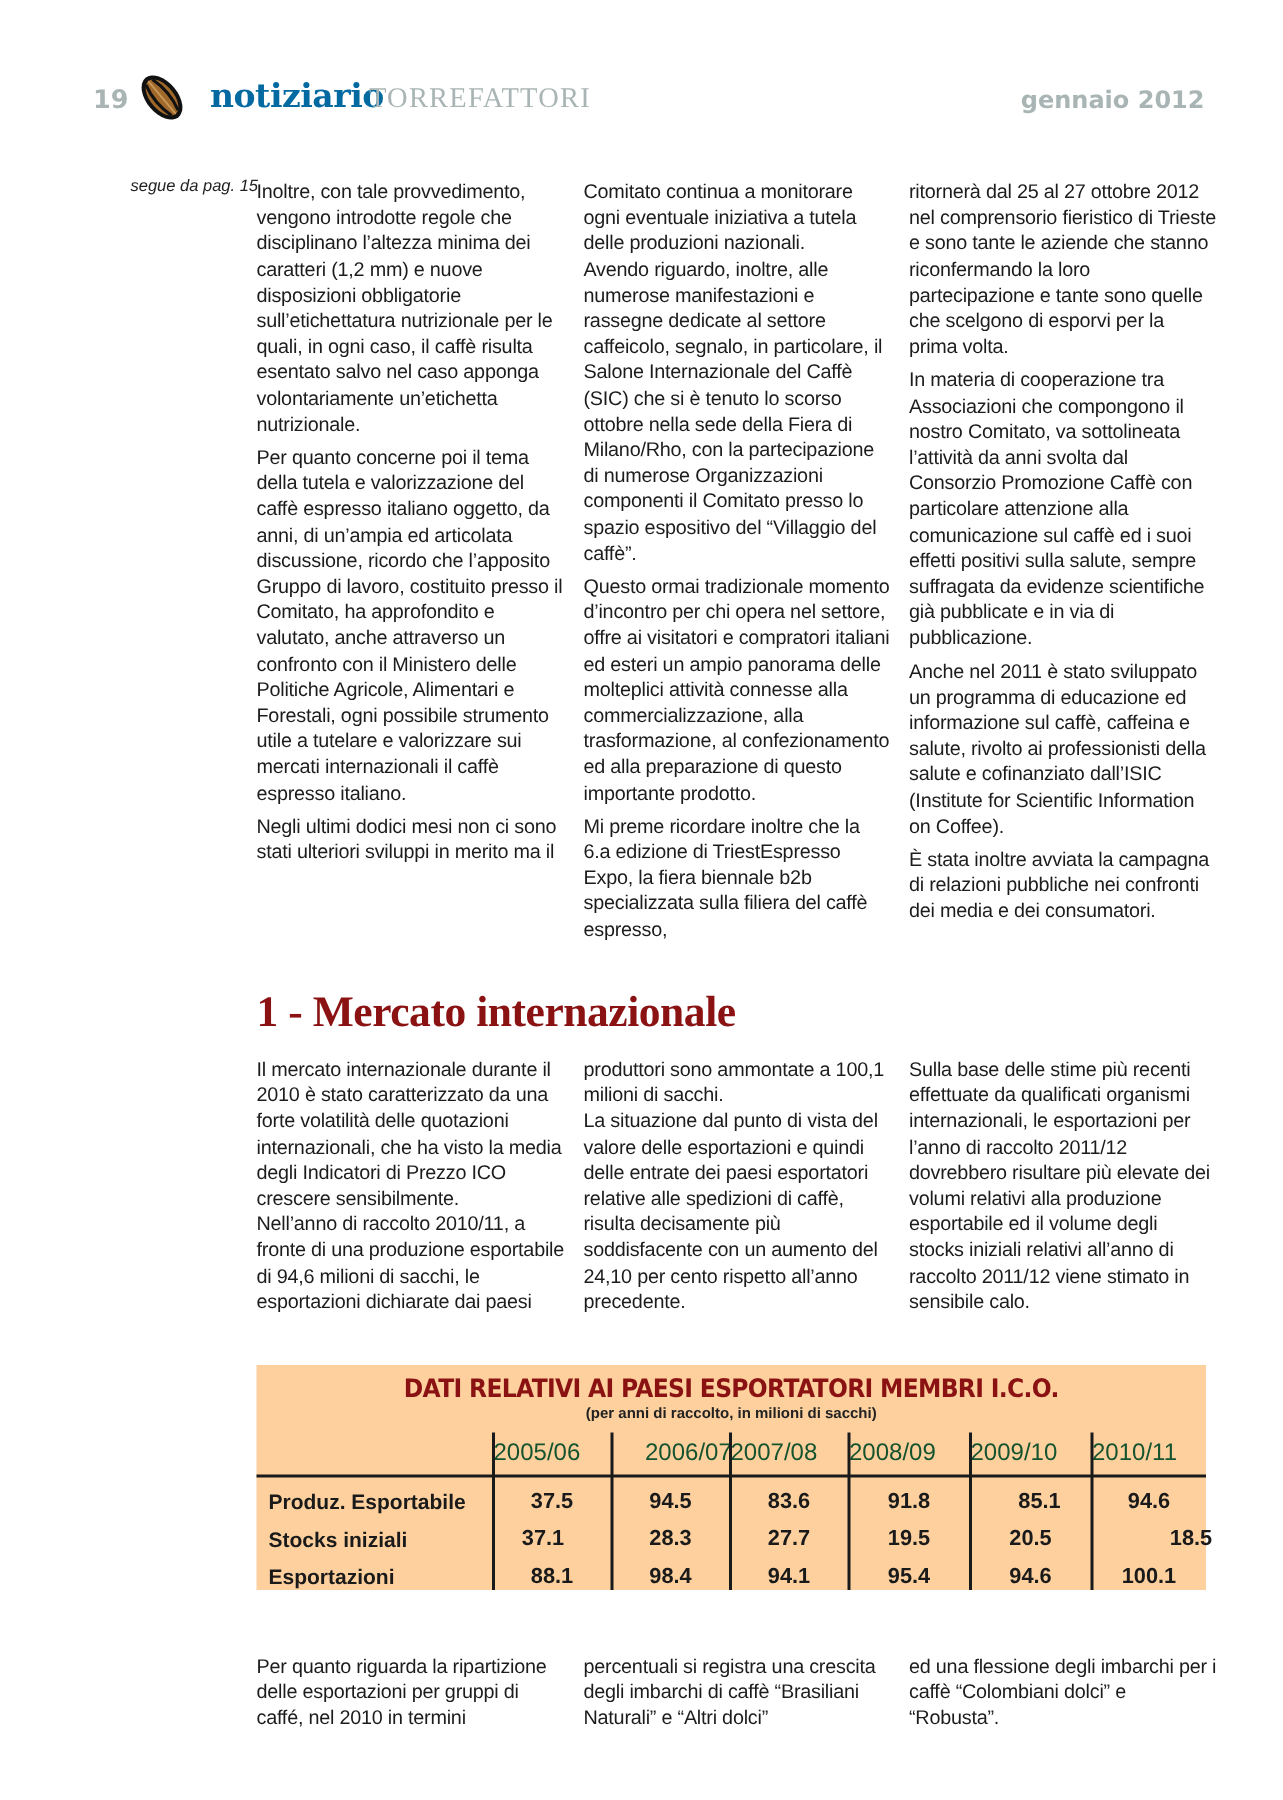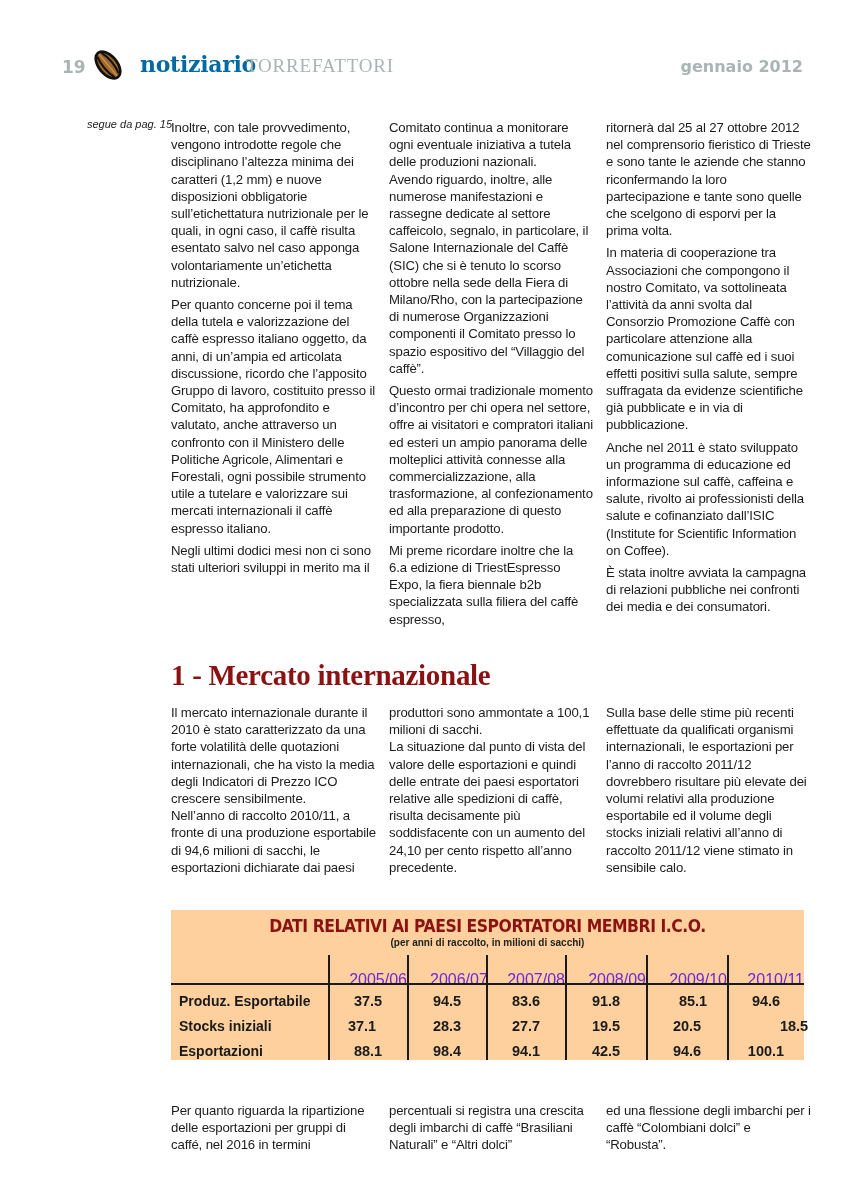--- a/index.html
+++ b/index.html
@@ -27,21 +27,21 @@
   .mid-cols { top: 704px; }
   .bot-cols { top: 1102px; }
 
   .section-title { position: absolute; left: 171px; top: 659px; font-family: "Liberation Serif", serif; font-weight: bold; font-size: 29px; color: #8b1212; letter-spacing: -0.3px; }
 
   .table-box { position: absolute; left: 171px; top: 910px; width: 633px; height: 150px; background: #fdd09e; }
   .tbl-title { position: absolute; left: 0; top: 6px; width: 100%; text-align: center; font-family: "DejaVu Sans", sans-serif; font-weight: bold; font-size: 17px; color: #8b1212; letter-spacing: -0.5px; transform: scaleX(0.92); }
   .tbl-sub { position: absolute; left: 0; top: 27px; width: 100%; text-align: center; font-size: 10px; font-weight: bold; color: #222; }
   .tbl-head { position: absolute; left: 0; top: 45px; width: 100%; height: 29px; }
   .tbl-rule { position: absolute; left: 0; top: 73px; width: 100%; height: 2px; background: #1a1a1a; }
-  .year { position: absolute; top: 16px; font-size: 16px; color: #6d28d9; text-align: right; }
+  .year { position: absolute; top: 5px; font-size: 16px; color: #14532d; text-align: left; }
   .vline { position: absolute; width: 2px; background: #1a1a1a; }
   .row { position: absolute; left: 0; width: 100%; height: 25px; }
   .row-label { position: absolute; left: 8px; top: 0; font-weight: bold; font-size: 14px; color: #1a1a1a; }
   .cell { position: absolute; top: 0; font-weight: bold; font-size: 14.5px; color: #1a1a1a; text-align: center; }
 </style>
 </head>
 <body>
 
 <div class="header">
   <span class="page-num">19</span>
@@ -130,27 +130,27 @@
     <span class="cell" style="left:316px;width:78px;">27.7</span>
     <span class="cell" style="left:395px;width:80px;">19.5</span>
     <span class="cell" style="left:476px;width:80px;">20.5</span>
     <span class="cell" style="left:585px;width:76px;">18.5</span>
   </div>
   <div class="row" style="top:133px;">
     <span class="row-label">Esportazioni</span>
     <span class="cell" style="left:158px;width:78px;">88.1</span>
     <span class="cell" style="left:237px;width:78px;">98.4</span>
     <span class="cell" style="left:316px;width:78px;">94.1</span>
-    <span class="cell" style="left:395px;width:80px;">42.5</span>
+    <span class="cell" style="left:395px;width:80px;">95.4</span>
     <span class="cell" style="left:476px;width:80px;">94.6</span>
     <span class="cell" style="left:557px;width:76px;">100.1</span>
   </div>
 </div>
 
 <div class="col c1 bot-cols">
-  <p>Per quanto riguarda la ripartizione delle esportazioni per gruppi di caffé, nel 2016 in termini</p>
+  <p>Per quanto riguarda la ripartizione delle esportazioni per gruppi di caffé, nel 2010 in termini</p>
 </div>
 <div class="col c2 bot-cols">
   <p>percentuali si registra una crescita degli imbarchi di caffè “Brasiliani Naturali” e “Altri dolci”</p>
 </div>
 <div class="col c3 bot-cols">
   <p>ed una flessione degli imbarchi per i caffè “Colombiani dolci” e “Robusta”.</p>
 </div>
 
 </body></html>

